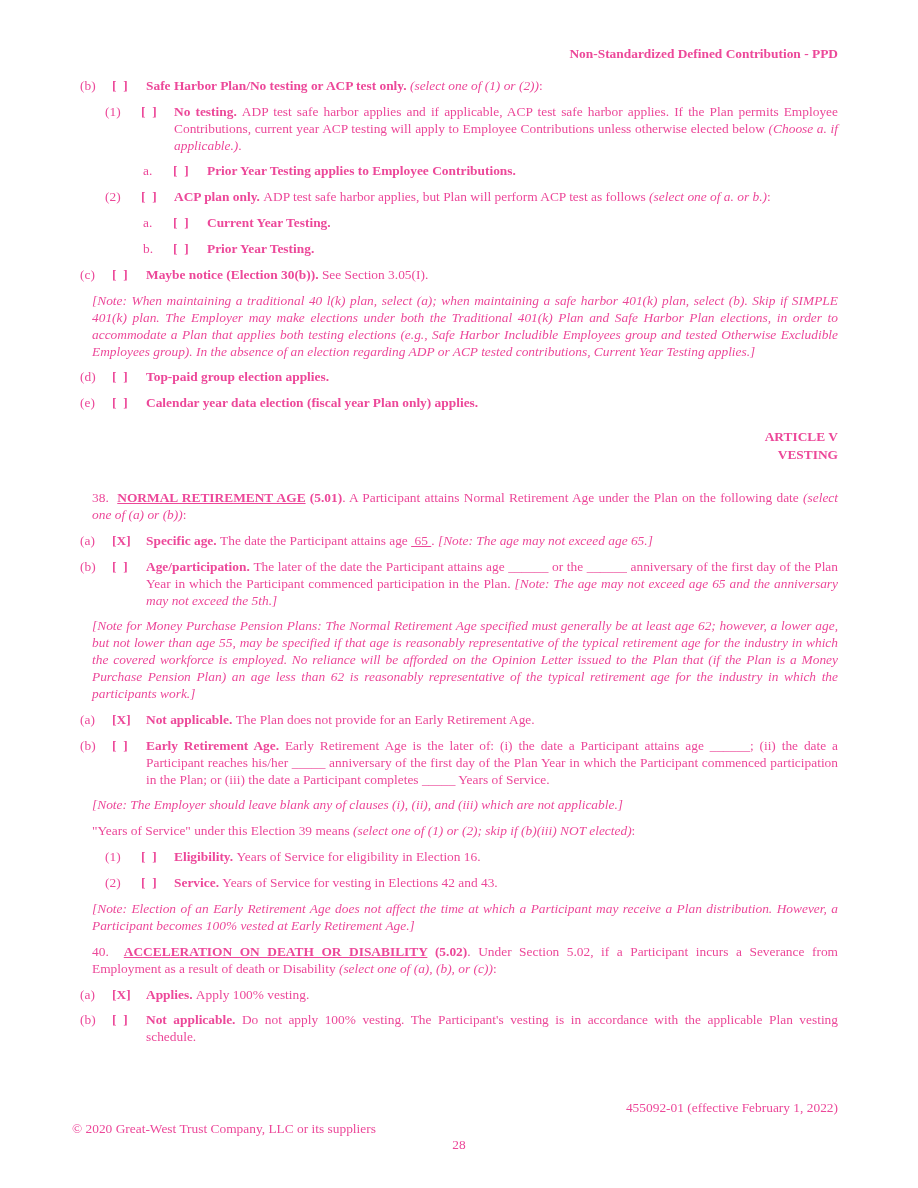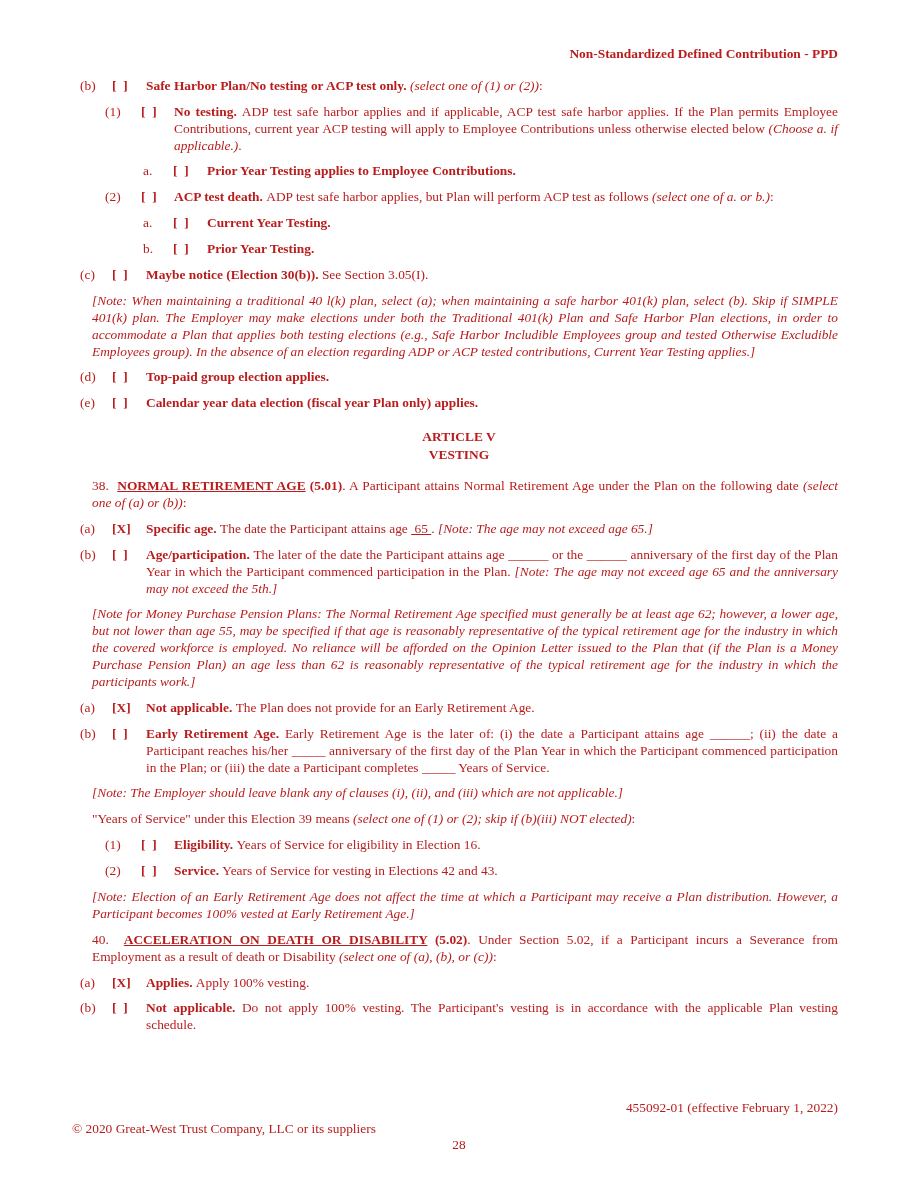--- a/index.html
+++ b/index.html
@@ -1,33 +1,33 @@
 <!DOCTYPE html>
 <html><head>
 <meta charset="utf-8">
 <title>Non-Standardized Defined Contribution - PPD</title>
 <style>
   html,body { margin:0; padding:0; background:#ffffff; }
   .page {
     width:918px; height:1188px; background:#ffffff; position:relative;
     box-sizing:border-box; padding:46px 80px 1px 80px;
     font-family:"Liberation Serif","DejaVu Serif",serif;
-    font-size:13.4px; line-height:1.26; color:#b91c1c;
+    font-size:13.4px; line-height:1.26; color:#ec4899;
     overflow:hidden;
   }
   .doc-header { text-align:right; font-weight:bold; margin:0 0 15px 0; }
   .row { display:grid; margin:0 0 9px 0; }
   .lvl0 { grid-template-columns:32px 34px 1fr; }
   .lvl1 { margin-left:25px; grid-template-columns:36px 33px 1fr; }
   .lvl2 { margin-left:63px; grid-template-columns:30px 34px 1fr; }
   .lbl { }
   .cb  { font-weight:bold; white-space:pre; }
   .txt { text-align:justify; }
   p.para { margin:0 0 9px 12px; text-align:justify; }
-  .article-head { text-align:center; font-weight:bold; margin:16px 0 15px 0; line-height:1.3; }
+  .article-head { text-align:right; font-weight:bold; margin:16px 0 27px 0; line-height:1.3; }
   .article-head div { }
   
   .r-n { }
   .r-b { font-weight:bold; }
   .r-i { font-style:italic; }
   .r-bu { font-weight:bold; text-decoration:underline; }
   .r-u { text-decoration:underline; white-space:pre; }
   
   .f-docnum { position:absolute; right:80px; top:1100px; }
   .f-copy   { position:absolute; left:72px;  top:1121px; }
@@ -54,21 +54,21 @@
 
   <div class="row lvl2">
     <span class="lbl">a.</span>
     <span class="cb">[  ]</span>
     <span class="txt"><span class="r-b">Prior Year Testing applies to Employee Contributions.</span></span>
   </div>
 
   <div class="row lvl1">
     <span class="lbl">(2)</span>
     <span class="cb">[  ]</span>
-    <span class="txt"><span class="r-b">ACP test death. </span><span class="r-n">ADP test safe harbor applies, but Plan will perform ACP test as follows </span><span class="r-i">(select one of a. or b.)</span><span class="r-n">:</span></span>
+    <span class="txt"><span class="r-b">ACP plan only. </span><span class="r-n">ADP test safe harbor applies, but Plan will perform ACP test as follows </span><span class="r-i">(select one of a. or b.)</span><span class="r-n">:</span></span>
   </div>
 
   <div class="row lvl2">
     <span class="lbl">a.</span>
     <span class="cb">[  ]</span>
     <span class="txt"><span class="r-b">Current Year Testing.</span></span>
   </div>
 
   <div class="row lvl2">
     <span class="lbl">b.</span>

